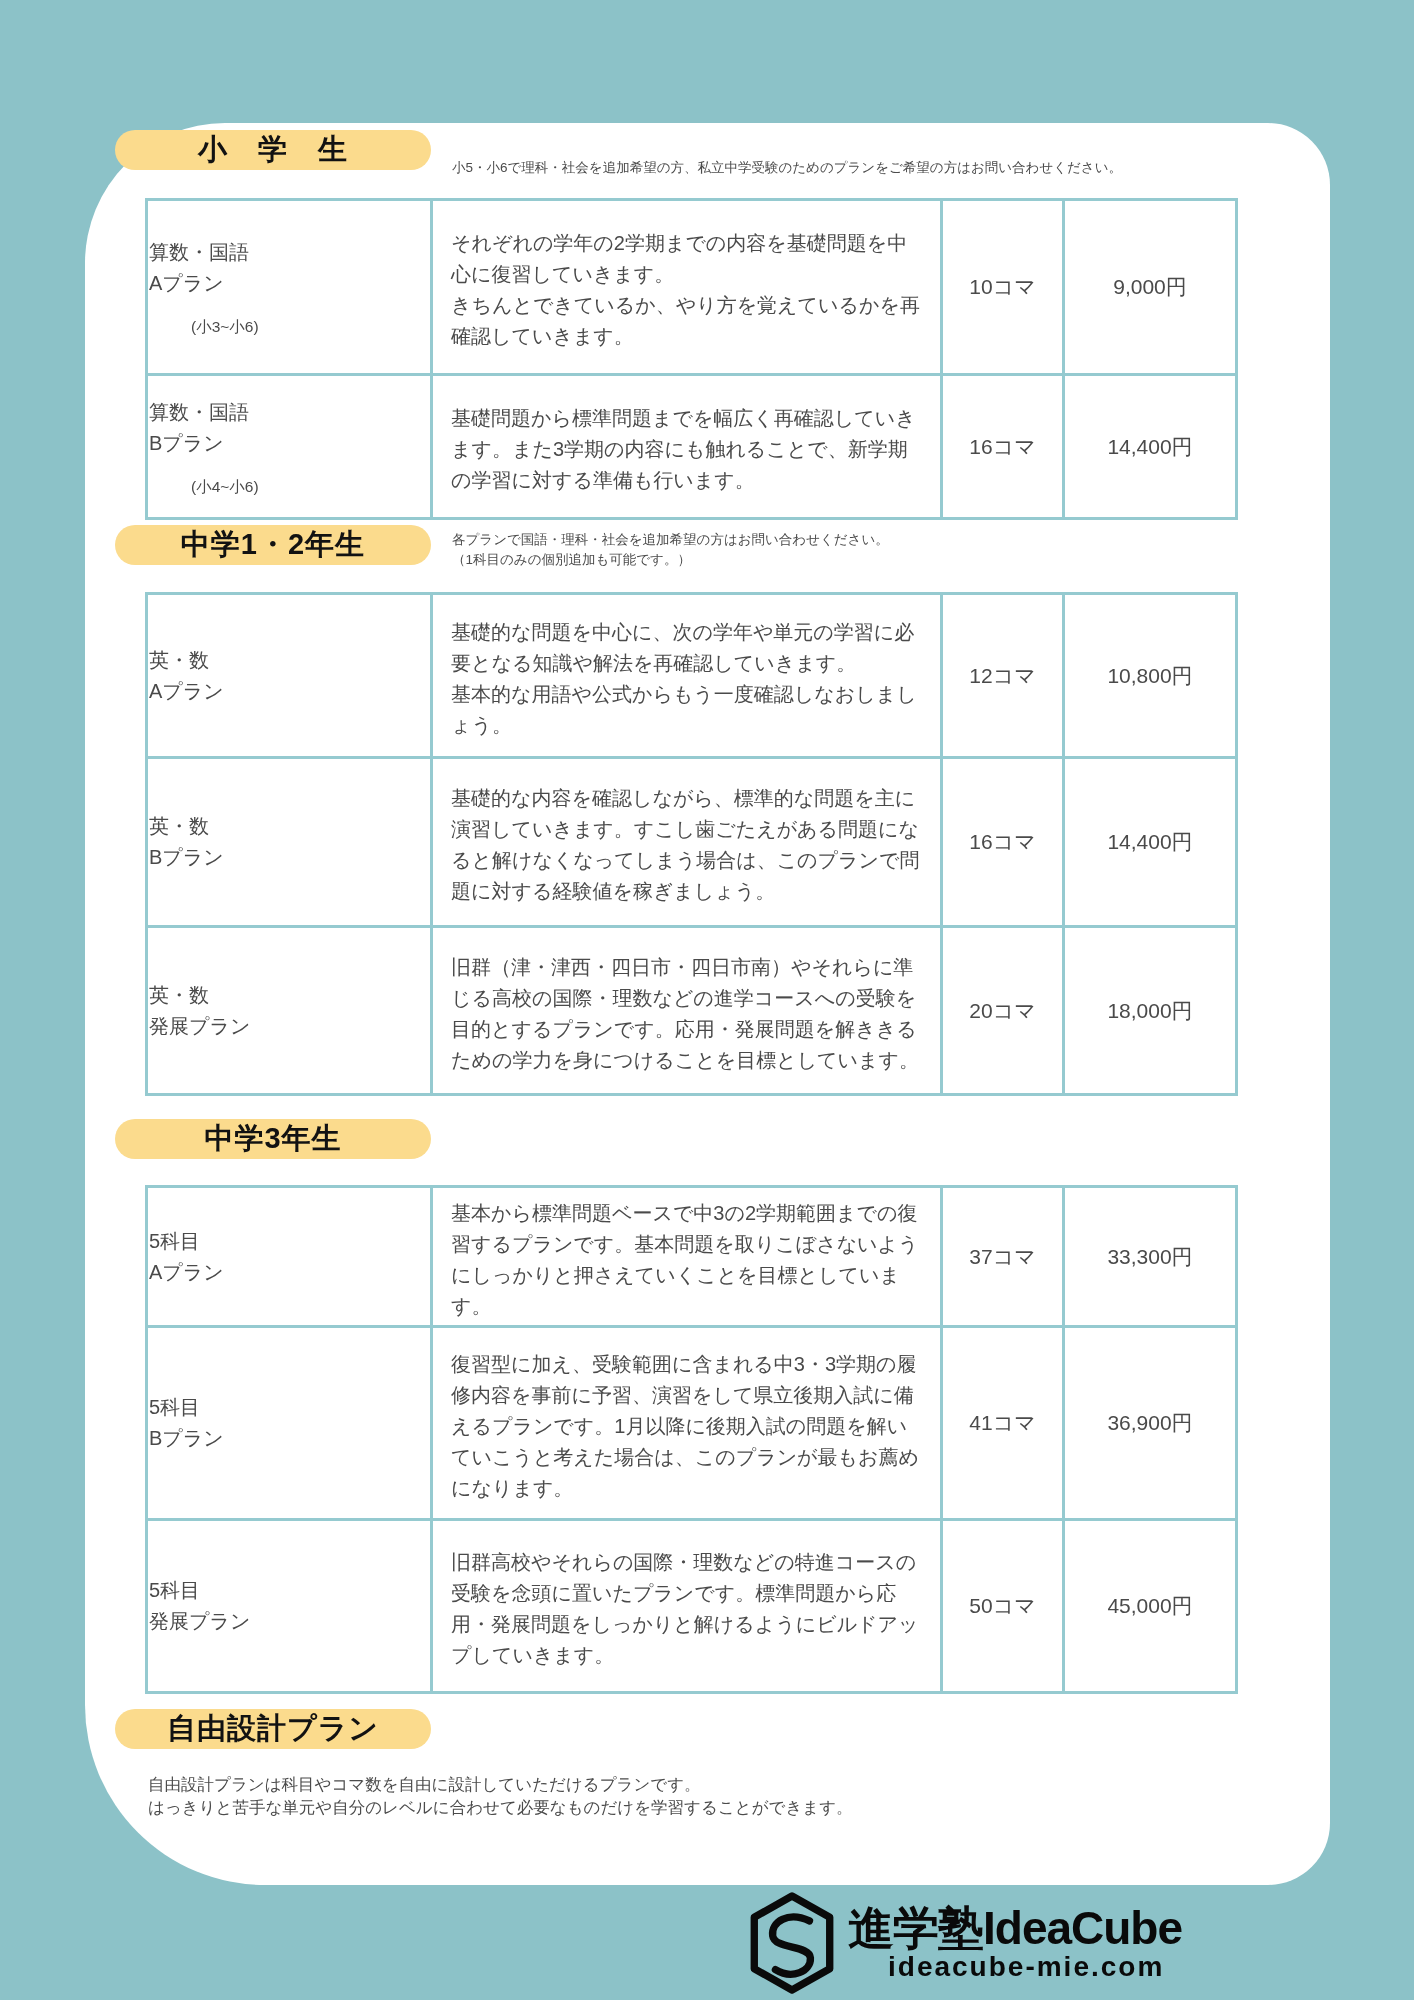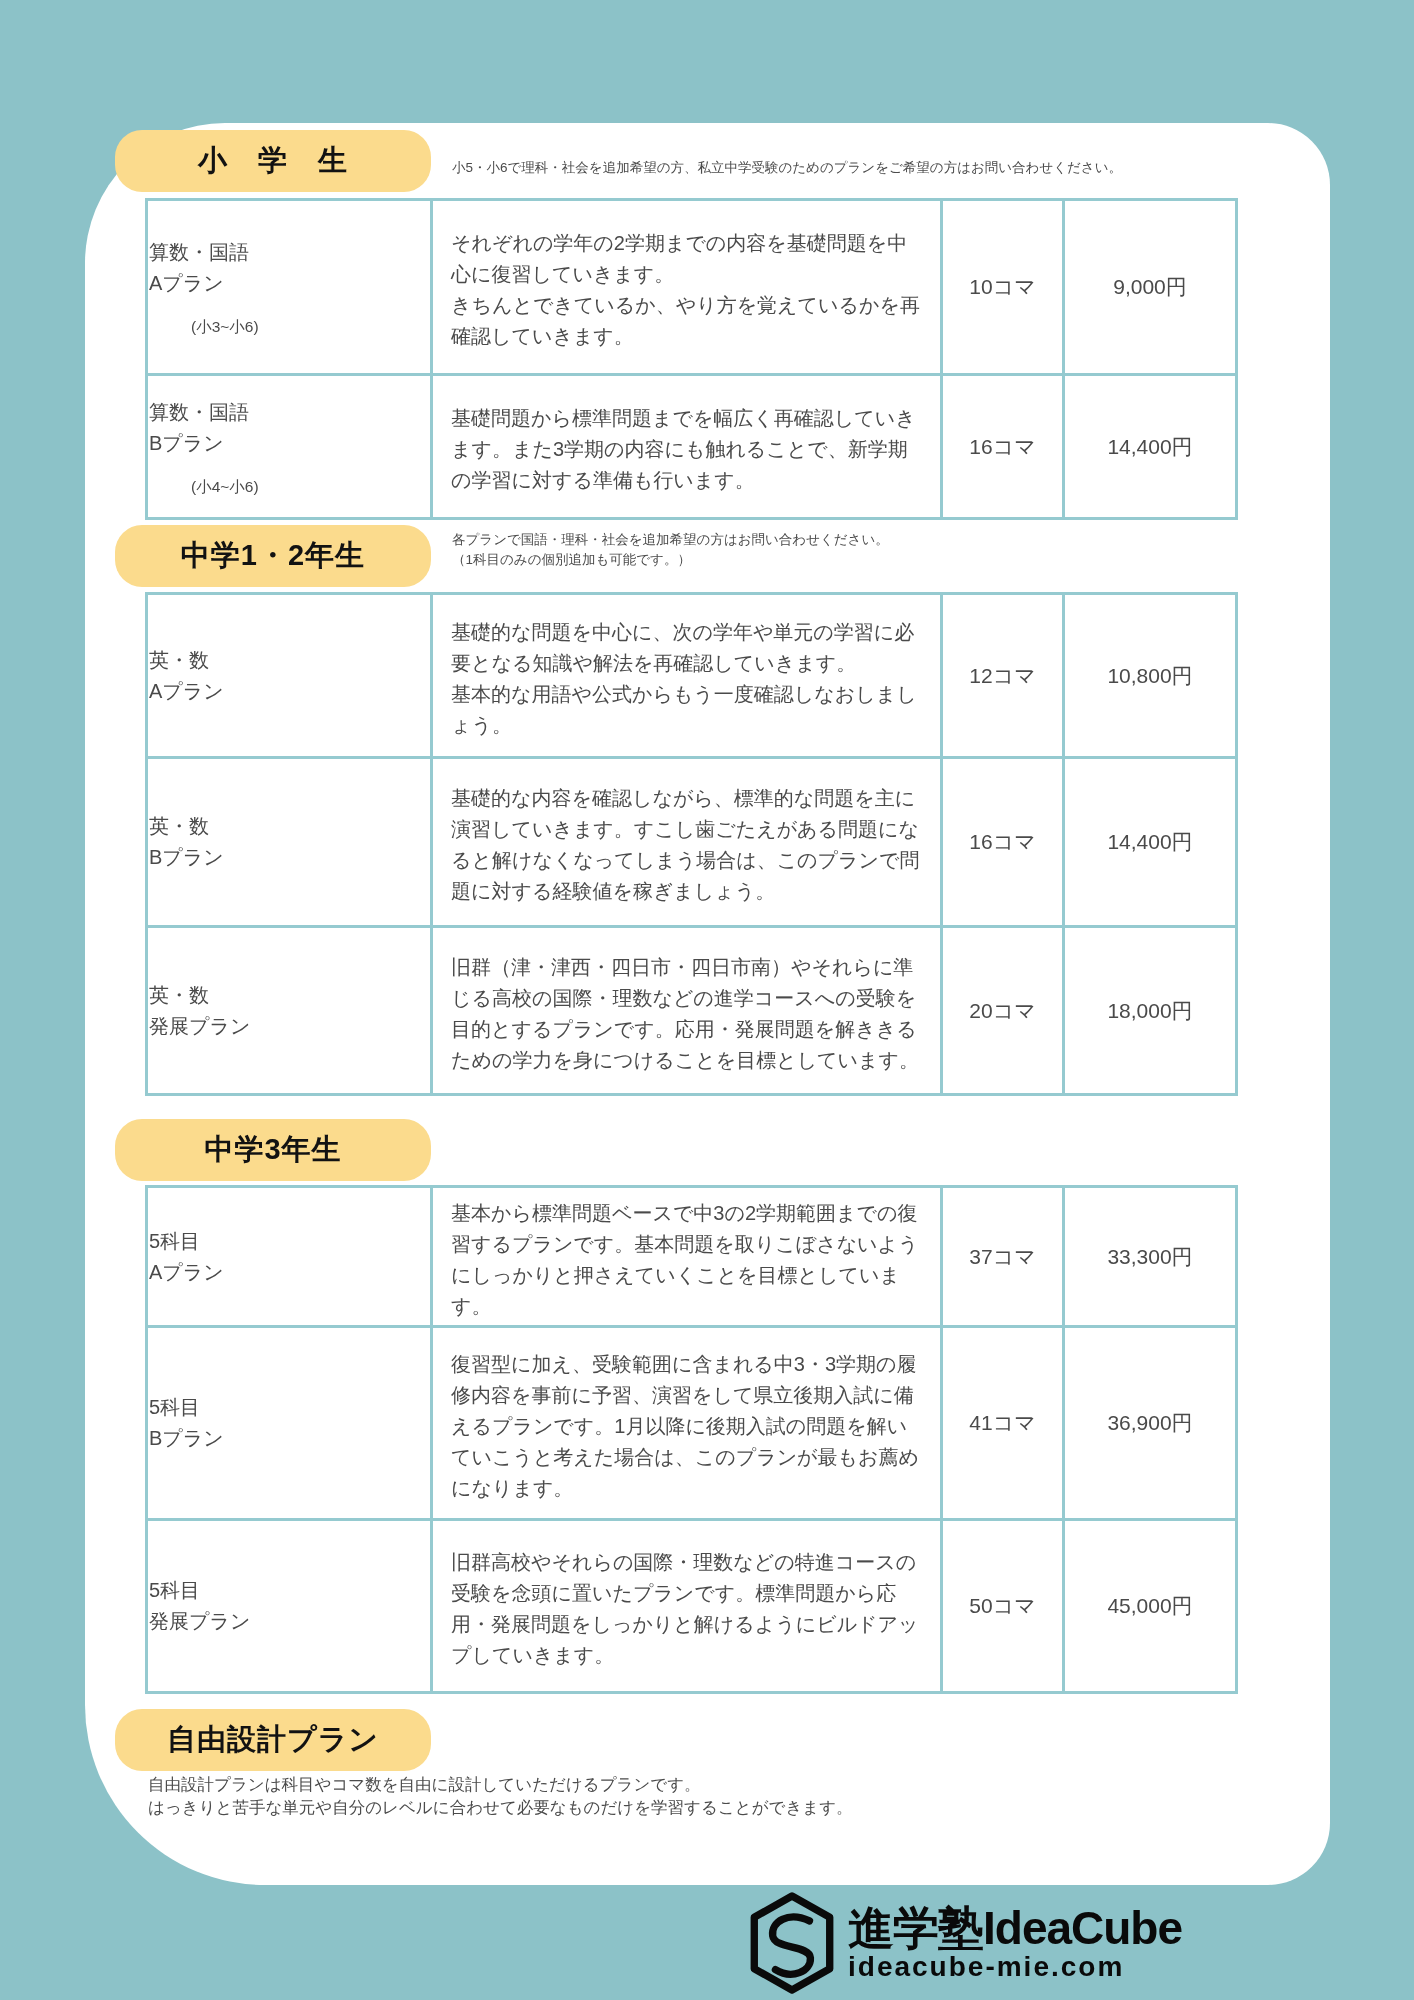--- a/index.html
+++ b/index.html
@@ -1,37 +1,37 @@
 <!DOCTYPE html>
 <html><head>
 <meta charset="utf-8">
 <style>
   html,body{margin:0;padding:0;}
   body{font-family:"Liberation Sans","DejaVu Sans",sans-serif;}
   .page{position:relative;width:1414px;height:2000px;background:#8CC2C8;overflow:hidden;}
   .card{position:absolute;left:85px;top:123px;width:1245px;height:1762px;background:#ffffff;
         border-radius:140px 62px 62px 180px;}
-  .pill{position:absolute;left:115px;width:316px;height:62px;background:#FBDB8D;border-radius:27px;
+  .pill{position:absolute;left:115px;width:316px;height:40px;background:#FBDB8D;border-radius:27px;
         display:flex;align-items:center;justify-content:center;
         font-weight:900;font-size:29px;color:#121212;letter-spacing:1px;}
   .note{position:absolute;left:452px;font-size:13.5px;line-height:20px;color:#4b4b4b;}
   table.price{position:absolute;left:145px;border-collapse:collapse;table-layout:fixed;width:1090px;
         color:#4a4a4a;}
   table.price td{border:3px solid #95CAD0;vertical-align:middle;}
   td.plan{text-align:left;font-size:20px;line-height:31px;}
   .plan-main{white-space:pre-line;}
   .plan-sub{font-size:15.5px;line-height:20px;margin-top:18px;padding-left:42px;}
   td.desc{padding:0 18px;font-size:20px;line-height:31px;}
   .desc-text{white-space:pre-line;margin-top:6px;}
   td.num{text-align:center;font-size:21px;}
   .freeplan-text{position:absolute;left:148px;top:1773px;font-size:16.5px;line-height:23px;color:#4b4b4b;}
   .footer{position:absolute;left:746px;top:1892px;display:flex;align-items:center;gap:10px;color:#0a0a0a;}
   .footer-text{display:flex;flex-direction:column;align-items:flex-start;}
   .brand{font-size:46px;font-weight:800;line-height:1.05;letter-spacing:-1px;}
-  .url{font-size:28px;font-weight:700;letter-spacing:2px;line-height:1.05;}
+  .url{font-size:28px;font-weight:700;letter-spacing:2px;line-height:1.05;margin-left:40px;}
   .logo-svg{display:block;}
 </style>
 </head>
 <body>
 
 <div class="page">
   <div class="card"></div>
 
   <div class="pill" style="top:130px;">
     <span>小　学　生</span>

